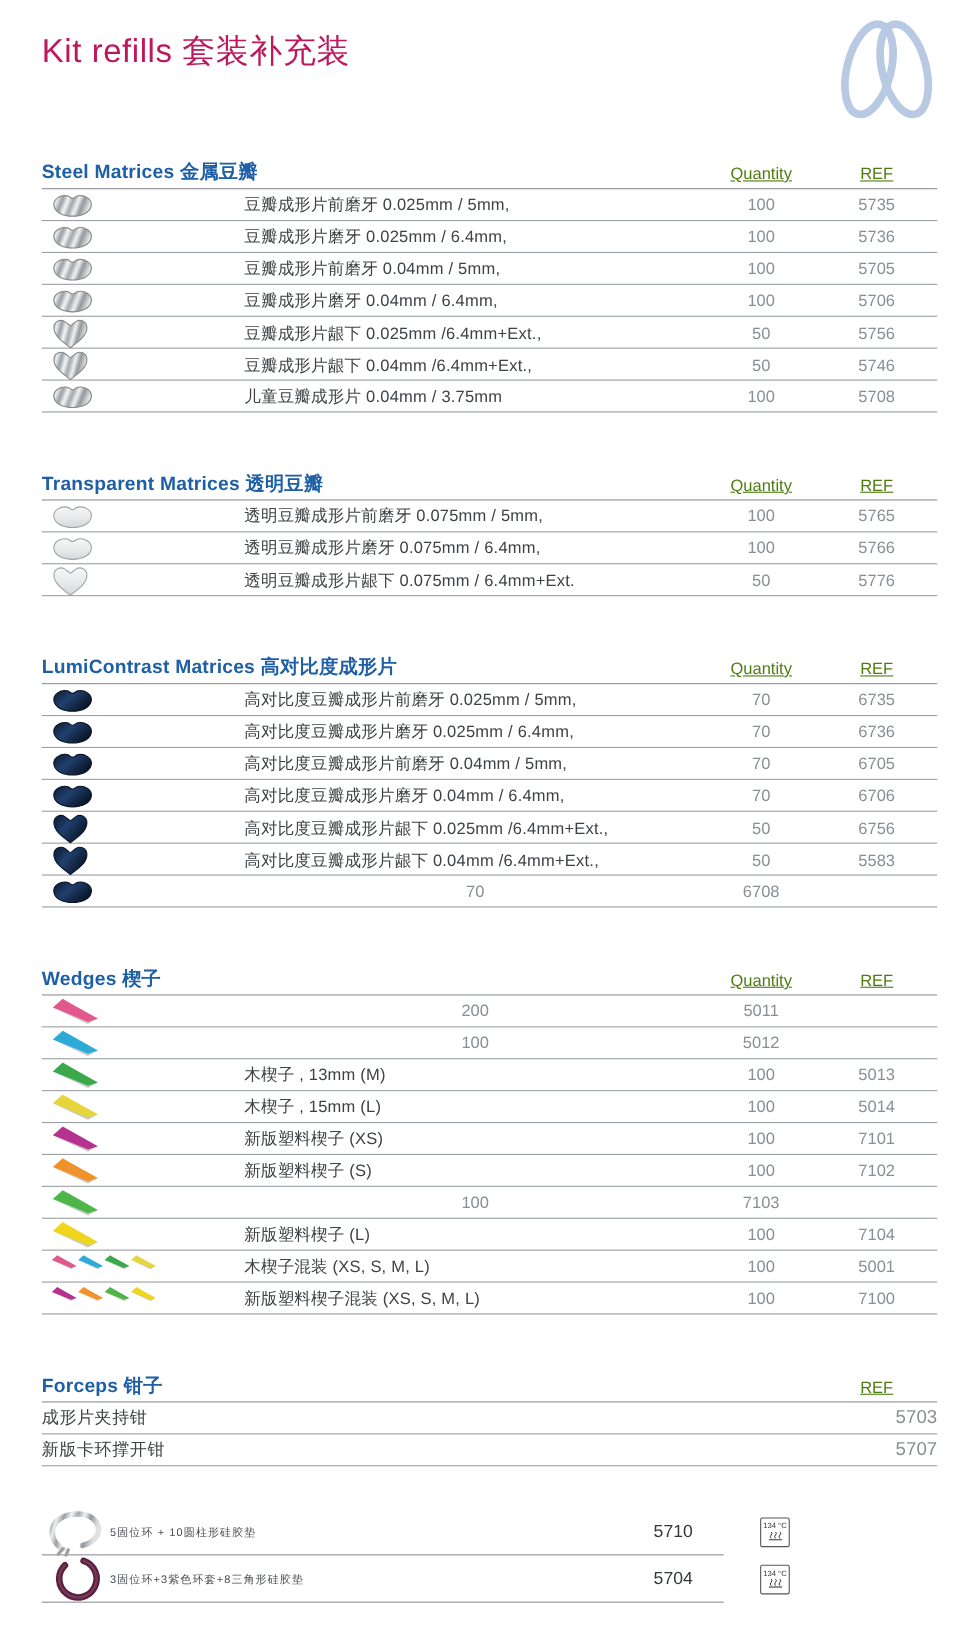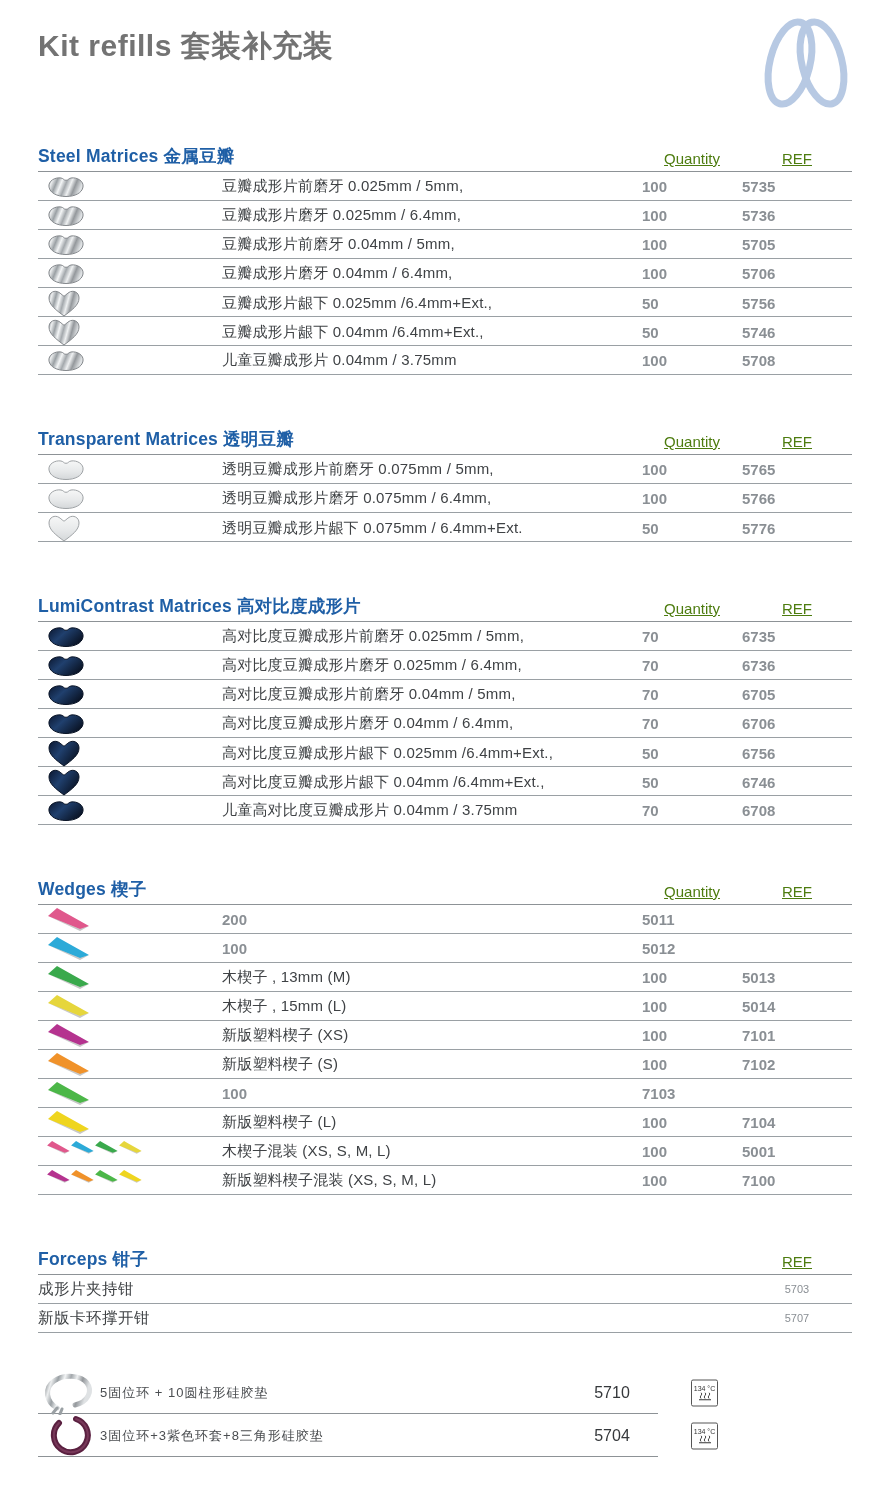--- a/index.html
+++ b/index.html
@@ -6,59 +6,59 @@
   html,body { background:#ffffff; }
   body {
     width:890px; height:1502px; overflow:hidden;
     font-family:"Liberation Sans","DejaVu Sans",sans-serif;
     color:#3f4245;
   }
   .page { padding:0 38px; position:relative; }
 
   
   .masthead { display:flex; justify-content:space-between; align-items:flex-start; margin-top:20px; }
-  h1.page-title { font-size:30px; font-weight:700; color:#737373; letter-spacing:.5px; padding-top:6px; }
+  h1.page-title { font-size:30px; font-weight:400; color:#be185d; letter-spacing:.5px; padding-top:6px; }
   .logo { margin-top:-4px; margin-right:2px; }
 
   
   .section { margin-top:52px; }
   .section.first { margin-top:34px; }
   .sec-head {
     display:grid; grid-template-columns:1fr 100px 110px;
     align-items:end; border-bottom:1px solid #8d9296; padding-bottom:3px;
   }
   .sec-head.ref-only { grid-template-columns:1fr 110px; }
   .sec-title { font-size:17.5px; font-weight:bold; color:#1f5fa6; letter-spacing:.2px; }
   .col-label { font-size:15px; color:#4d7c0f; text-align:center; padding-bottom:1px;text-decoration:underline; }
 
   .t-row {
     display:grid; grid-template-columns:184px 1fr 100px 110px;
     align-items:center; height:29px; border-bottom:1px solid #9aa0a4;
   }
   .t-row .icon-cell { display:flex; align-items:center; padding-left:8px; }
   .t-row .desc { font-size:15px; color:#3f4245; letter-spacing:.2px; white-space:nowrap; }
-  .t-row .qty, .t-row .ref { font-size:15px; color:#8a8f94; text-align:left;font-weight:bold; }
+  .t-row .qty, .t-row .ref { font-size:15px; color:#8a8f94; text-align:center; }
 
   .f-row {
     display:grid; grid-template-columns:1fr 110px;
     align-items:center; height:29px; border-bottom:1px solid #9aa0a4;
   }
   .f-row .desc { font-size:15.5px; color:#3f4245; letter-spacing:.5px; }
-  .f-row .ref { font-size:11px; color:#8a8f94; text-align:center; }
+  .f-row .ref { font-size:17px; color:#8a8f94; text-align:right; }
 
   
   .accessories { margin-top:38px; }
   .acc-row { position:relative; height:43px; }
   .acc-inner {
     width:620px; height:100%;
     display:grid; grid-template-columns:62px 1fr 92px; align-items:center;
     border-bottom:1px solid #8d9296;
   }
   .acc-inner .icon-cell { display:flex; align-items:center; justify-content:center; }
-  .acc-inner .desc { font-size:13px; color:#4a4d50; letter-spacing:1px; white-space:nowrap; }
+  .acc-inner .desc { font-size:10px; color:#4a4d50; letter-spacing:1px; white-space:nowrap; }
   .acc-inner .ref { font-size:16px; color:#35383b; text-align:center; }
   .autoclave {
     position:absolute; left:653px; top:50%; transform:translateY(-50%);
     width:27px; height:27px; border:1px solid #555; border-radius:2px; background:#fff;
     display:flex; flex-direction:column; align-items:center; justify-content:center; gap:1px;
   }
   .autoclave .temp { font-size:7px; color:#333; line-height:1; white-space:nowrap; }
 
   svg { display:block; }
 </style>
@@ -282,29 +282,28 @@
           <span class="ref">6756</span>
         </div>
         <div class="t-row">
           <span class="icon-cell">
             <svg width="36" height="30" viewBox="0 0 36 30">
               <path d="M18 28 C10 22 3 17 3 10 C3 4 9 1.8 13 4.4 C16 6.4 17 8 18 8 C19 8 20 6.4 23 4.4 C27 1.8 33 4 33 10 C33 17 26 22 18 28 Z" fill="url(#gDark)" stroke="#0a1426" stroke-width="1"></path>
             </svg>
           </span>
           <span class="desc">高对比度豆瓣成形片龈下 0.04mm /6.4mm+Ext.,</span>
           <span class="qty">50</span>
-          <span class="ref">6746</span>
+          <span class="ref">5583</span>
         </div>
         <div class="t-row">
           <span class="icon-cell">
             <svg width="40" height="25" viewBox="0 0 40 25">
               <path d="M3 13 C2 7 9 3 15 4 C18 4.6 17.5 6.3 20 6.3 C22.5 6.3 22 4.6 25 4 C31 3 38 7 37 13 C36 19 29 22.5 20 22.5 C11 22.5 4 19 3 13 Z" fill="url(#gDark)" stroke="#0a1426" stroke-width="1"></path>
             </svg>
           </span>
-          <span class="desc">儿童高对比度豆瓣成形片 0.04mm / 3.75mm</span>
           <span class="qty">70</span>
           <span class="ref">6708</span>
         </div>
       </div>
   </section>
 
   <section class="section">
     <div class="sec-head">
       <span class="sec-title">Wedges 楔子</span>
       <span class="col-label">Quantity</span>

